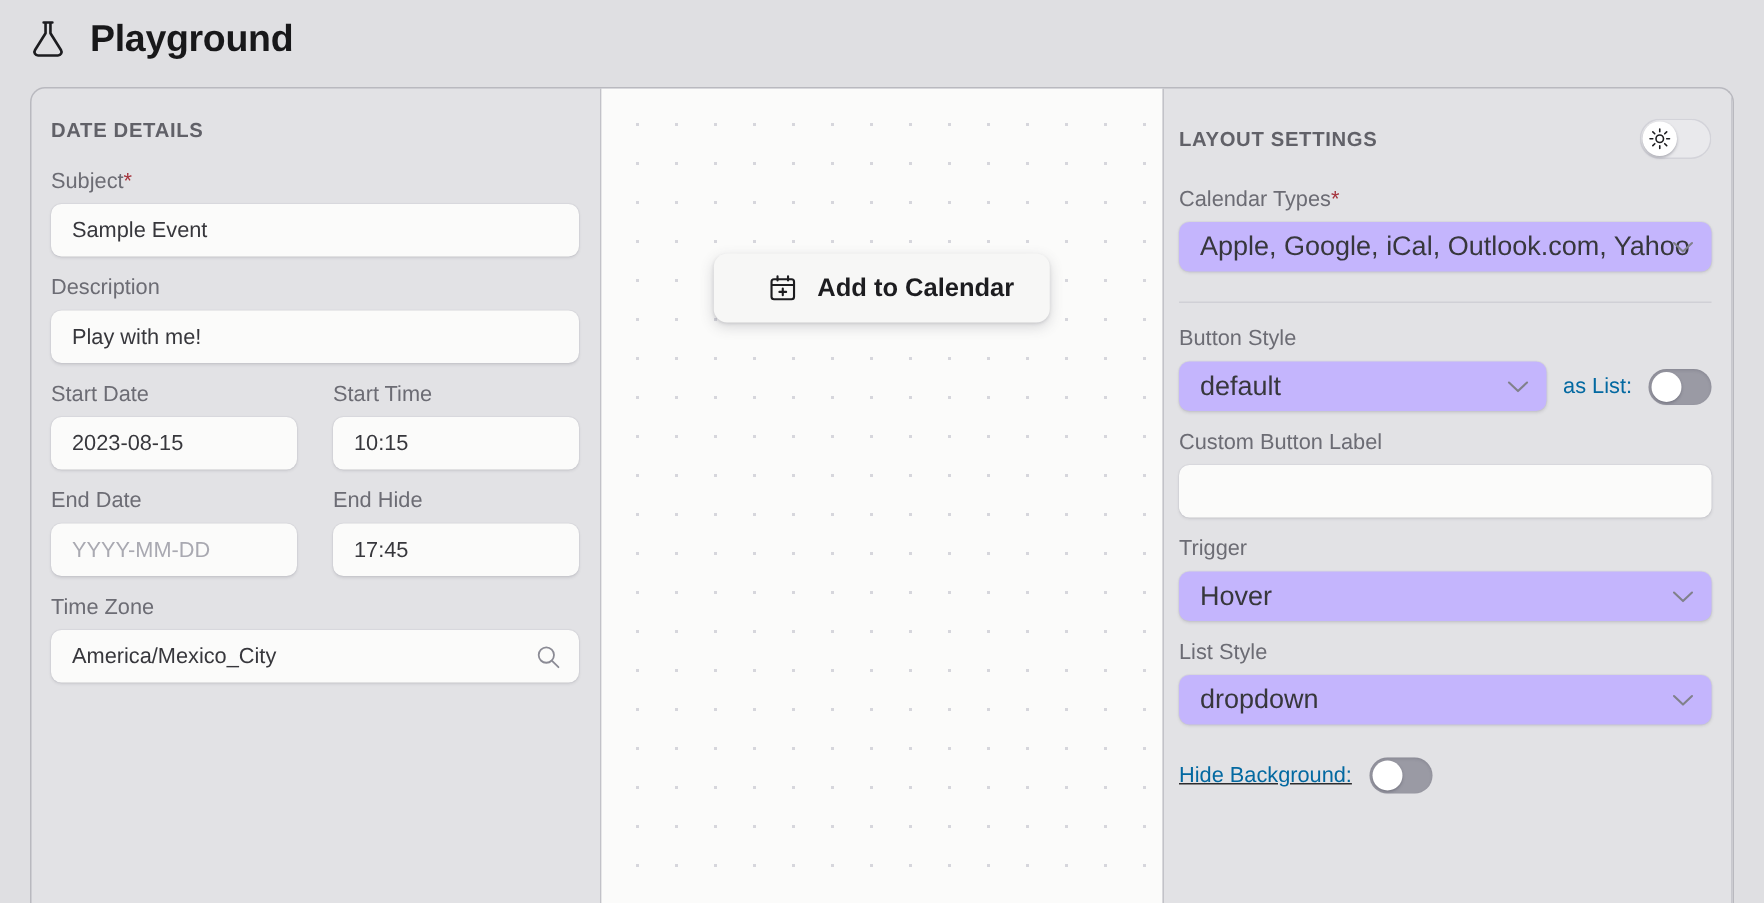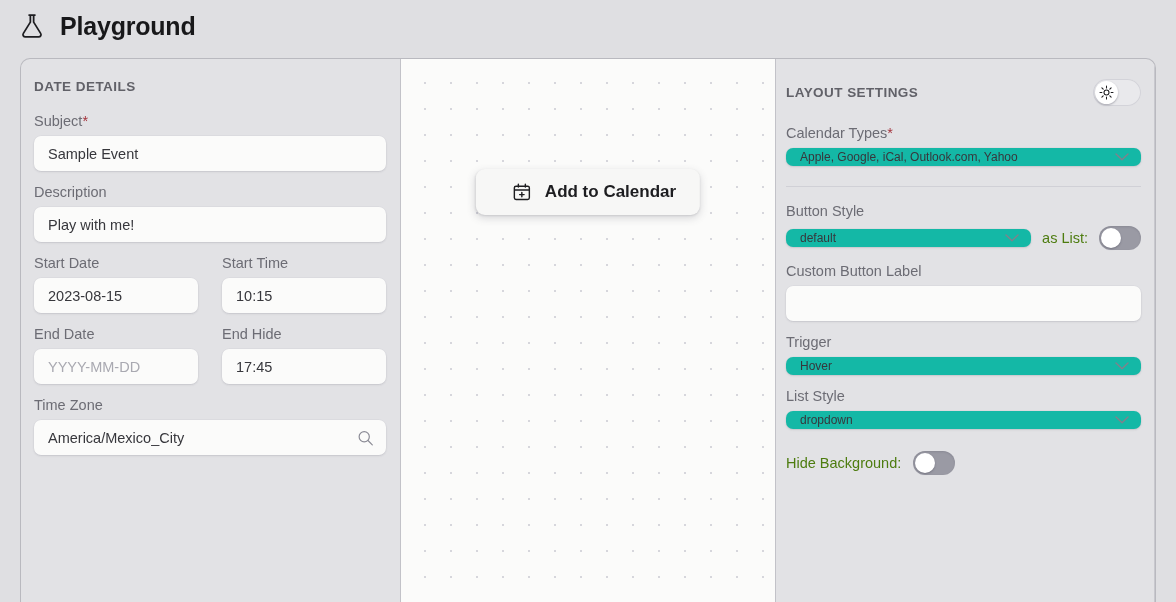--- a/index.html
+++ b/index.html
@@ -154,27 +154,27 @@
     box-shadow: 0 3px 9px rgba(70,70,85,0.20), 0 1px 2px rgba(70,70,85,0.14);
   }
   .cal-icon { width: 20px; height: 20px; display: block; flex: none; }
 
   
   .select-wrap { position: relative; }
   .select-box {
     display: flex;
     align-items: center;
     width: 100%;
-    height: 18px;
-    background: #14b8a6;
+    height: 33px;
+    background: #c4b5fd;
     border: none;
     border-radius: 7px;
     padding: 0 34px 0 14px;
     font-family: "Liberation Sans", sans-serif;
-    font-size: 12px;
+    font-size: 18px;
     color: #37373c;
     text-align: left;
     box-shadow: 0 1px 2px rgba(80,80,95,0.16), 0 0 0 0.5px rgba(150,150,165,0.10);
     cursor: pointer;
     overflow: hidden;
     white-space: nowrap;
   }
   .chevron {
     position: absolute;
     right: 12px;
@@ -223,29 +223,30 @@
   .sun-icon { width: 15px; height: 15px; display: block; }
 
   .inline-toggle-row {
     display: flex;
     align-items: center;
     gap: 11px;
   }
   .inline-toggle-row .select-wrap { flex: 1 1 auto; }
   .inline-label {
     font-size: 14.5px;
-    color: #4d7c0f;
+    color: #0369a1;
     white-space: nowrap;
   }
 
   .hide-bg-row {
     display: flex;
     align-items: center;
     gap: 12px;
     margin-top: 22px;
+    text-decoration: underline;
   }
 
   
   .right-edge {
     position: absolute;
     right: 0; top: 0; bottom: 0;
     width: 1px;
     background: #c8c8ce;
   }
 </style>

